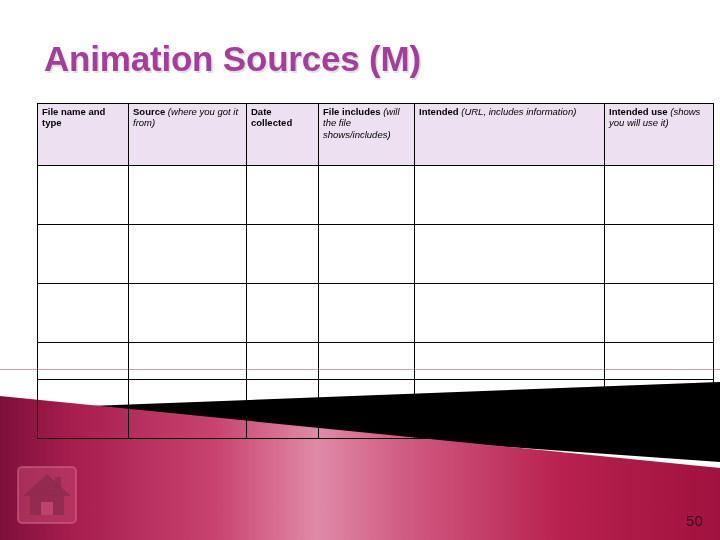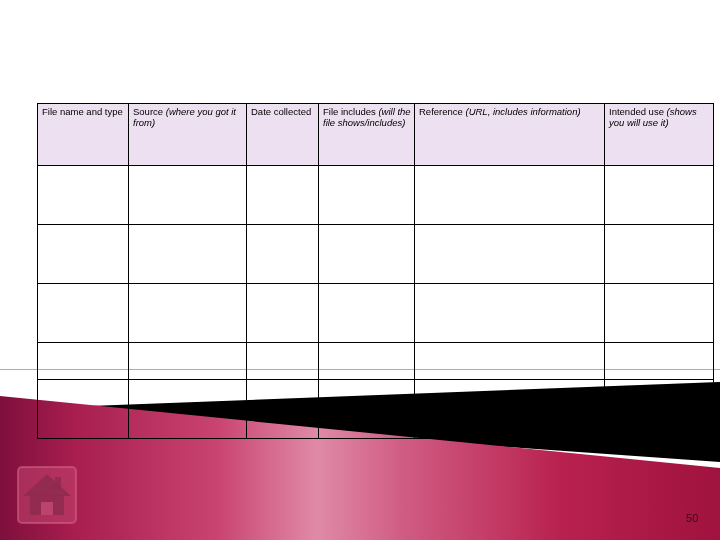--- a/index.html
+++ b/index.html
@@ -67,21 +67,21 @@
     font-weight: normal;
   }
   #source-table tbody td {
     height: 54px;
     background: transparent;
   }
   #source-table tbody tr.short td {
     height: 32px;
   }
   .hdr-strong {
-    font-weight: normal;
+    font-weight: bold;
   }
   .hdr-it {
     font-style: italic;
     font-weight: normal;
   }
 
   
   col.c1 { width: 91px; }
   col.c2 { width: 118px; }
   col.c3 { width: 72px; }
@@ -114,21 +114,21 @@
     top: 466px;
     width: 60px;
     height: 58px;
   }
 
   
   #page-number {
     position: absolute;
     left: 686px;
     top: 512px;
-    font-size: 11px;
+    font-size: 15px;
     color: #3A0A1C;
     font-family: "Liberation Sans", sans-serif;
     letter-spacing: 0.2px;
   }
 </style>
 </head>
 <body>
 
 <div id="slide">
 
@@ -151,37 +151,38 @@
 
     <polygon points="0,48 720,20 720,50 0,60" fill="url(#paleGrad)"></polygon>
 
     <polygon points="36,46 720,20 720,100 36,52" fill="#000000"></polygon>
 
     <polygon points="0,34 720,106 720,178 0,178" fill="url(#magentaGrad)"></polygon>
   </svg>
 
   <div id="thin-rule"></div>
 
+  <div id="slide-title">Animation Sources (M)</div>
 
   <table id="source-table">
     <colgroup>
       <col class="c1">
         <col class="c2">
         <col class="c3">
       <col class="c4">
         <col class="c5">
         <col class="c6">
     </colgroup>
     <thead>
       <tr>
         <th><span class="hdr-strong">File name and type</span><span class="hdr-it"></span></th>
         <th><span class="hdr-strong">Source </span><span class="hdr-it">(where you got it from)</span></th>
         <th><span class="hdr-strong">Date collected</span><span class="hdr-it"></span></th>
         <th><span class="hdr-strong">File includes </span><span class="hdr-it">(will the file shows/includes)</span></th>
-        <th><span class="hdr-strong">Reference </span><span class="hdr-it">(URL, includes information)</span></th>
+        <th><span class="hdr-strong">Intended </span><span class="hdr-it">(URL, includes information)</span></th>
         <th><span class="hdr-strong">Intended use </span><span class="hdr-it">(shows you will use it)</span></th>
       </tr>
     </thead>
     <tbody>
       <tr>
         <td></td>
         <td></td>
         <td></td>
         <td></td>
         <td></td>

